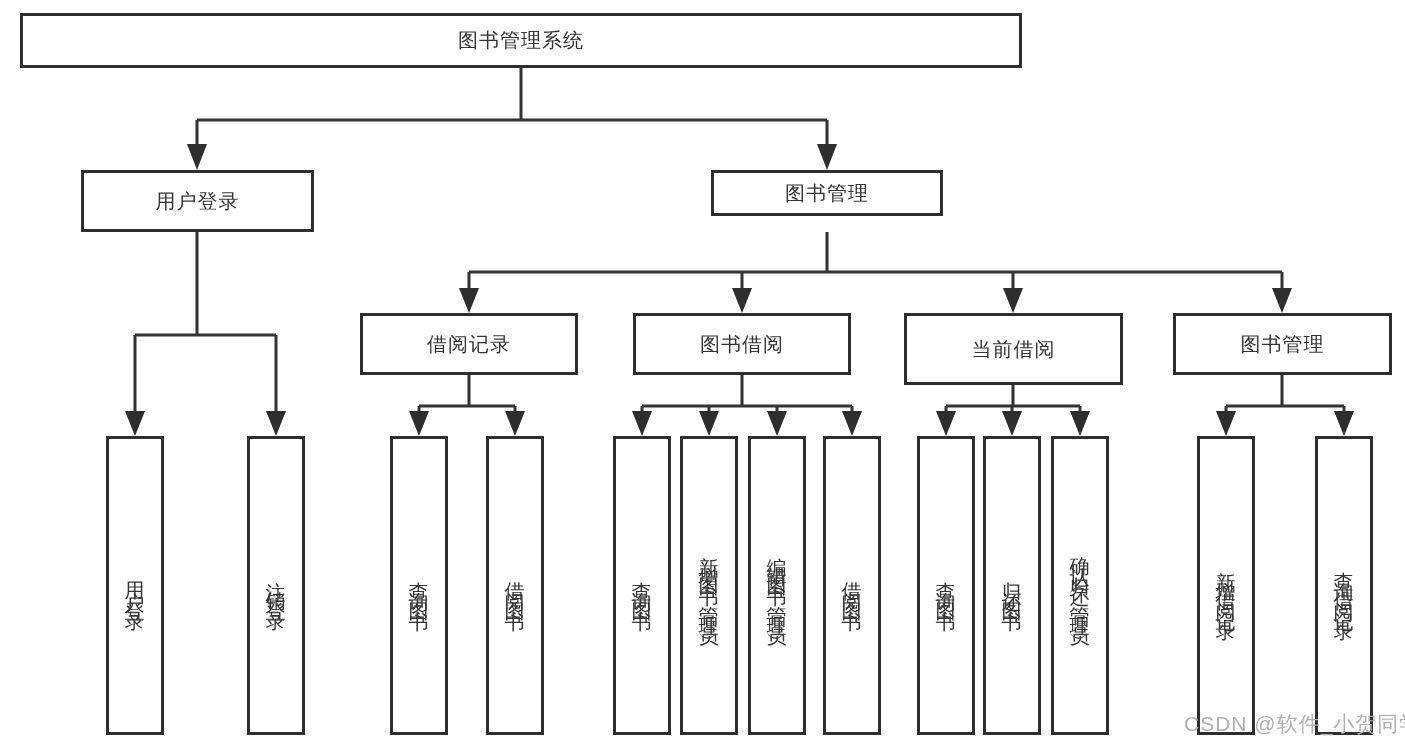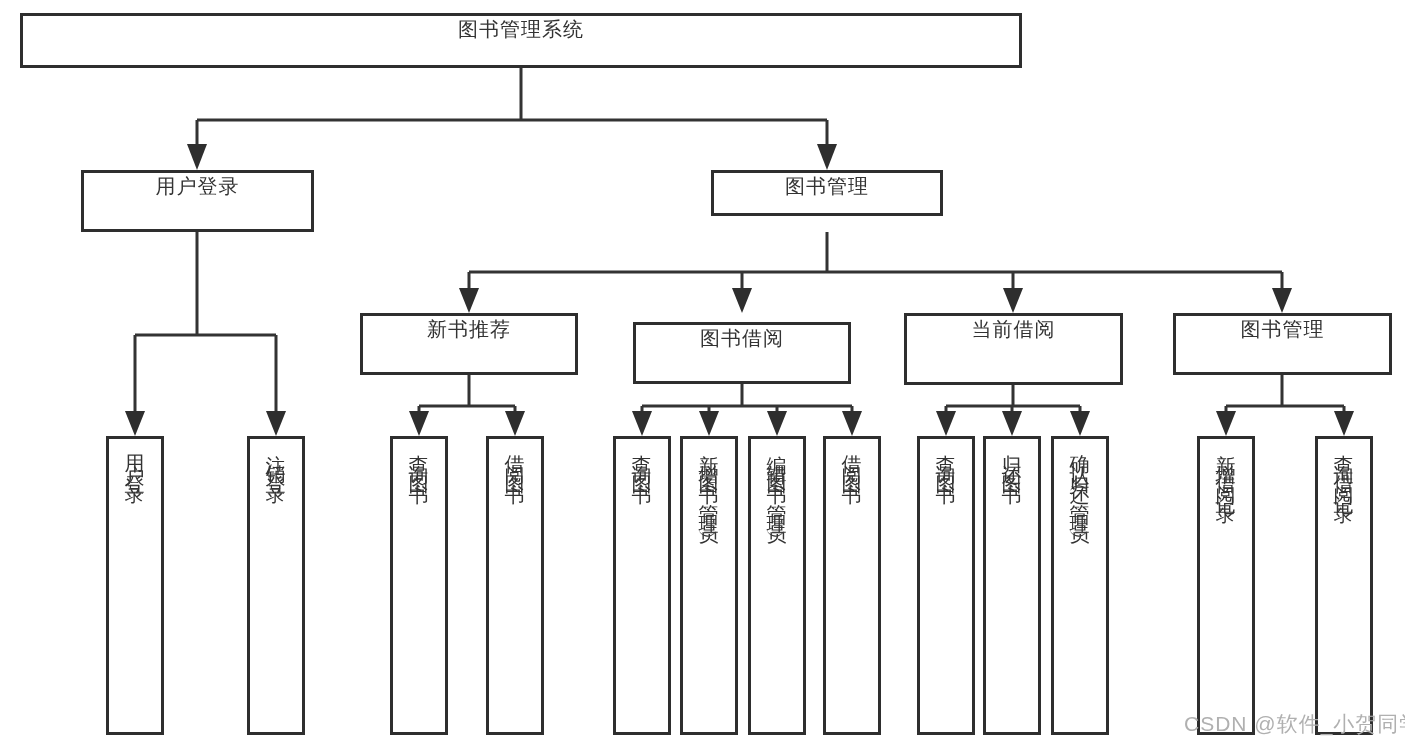--- a/index.html
+++ b/index.html
@@ -1,20 +1,20 @@
 <!DOCTYPE html>
 <html><head>
 <meta charset="utf-8">
 <style>
   html,body{margin:0;padding:0;background:#ffffff;}
   body{font-family:"Liberation Sans","DejaVu Sans",sans-serif;}
   .stage{position:relative;width:1405px;height:747px;background:#ffffff;overflow:hidden;}
   .wires{position:absolute;left:0;top:0;width:1405px;height:747px;}
   .box{position:absolute;background:#ffffff;border:3px solid #2e2e2e;box-sizing:border-box;
-       display:flex;justify-content:center;color:#333333;}
+       display:flex;align-items:center;justify-content:center;color:#333333;}
   .box.h span{font-size:20px;letter-spacing:1px;white-space:nowrap;}
   .box.v span{writing-mode:vertical-rl;text-orientation:mixed;font-size:20px;
               letter-spacing:10px;line-height:1;white-space:nowrap;}
   .watermark{position:absolute;left:1184px;top:710px;font-size:21px;color:#b0b0b0;
              letter-spacing:1px;white-space:nowrap;}
 </style>
 </head>
 <body>
 
 <div class="stage">
@@ -67,23 +67,23 @@
   </div>
 
   <div class="box h" style="left:81px;top:170px;width:233px;height:62px">
     <span>用户登录</span>
   </div>
   <div class="box h" style="left:711px;top:170px;width:232px;height:46px">
     <span>图书管理</span>
   </div>
 
   <div class="box h" style="left:360px;top:313px;width:218px;height:62px">
-    <span>新书推荐</span>
+    <span>借阅记录</span>
   </div>
-  <div class="box h" style="left:633px;top:322px;width:218px;height:62px">
+  <div class="box h" style="left:633px;top:313px;width:218px;height:62px">
     <span>图书借阅</span>
   </div>
   <div class="box h" style="left:904px;top:313px;width:219px;height:72px">
     <span>当前借阅</span>
   </div>
   <div class="box h" style="left:1173px;top:313px;width:219px;height:62px">
     <span>图书管理</span>
   </div>
 
   <div class="box v" style="left:106px;top:436px;width:58px;height:299px">

